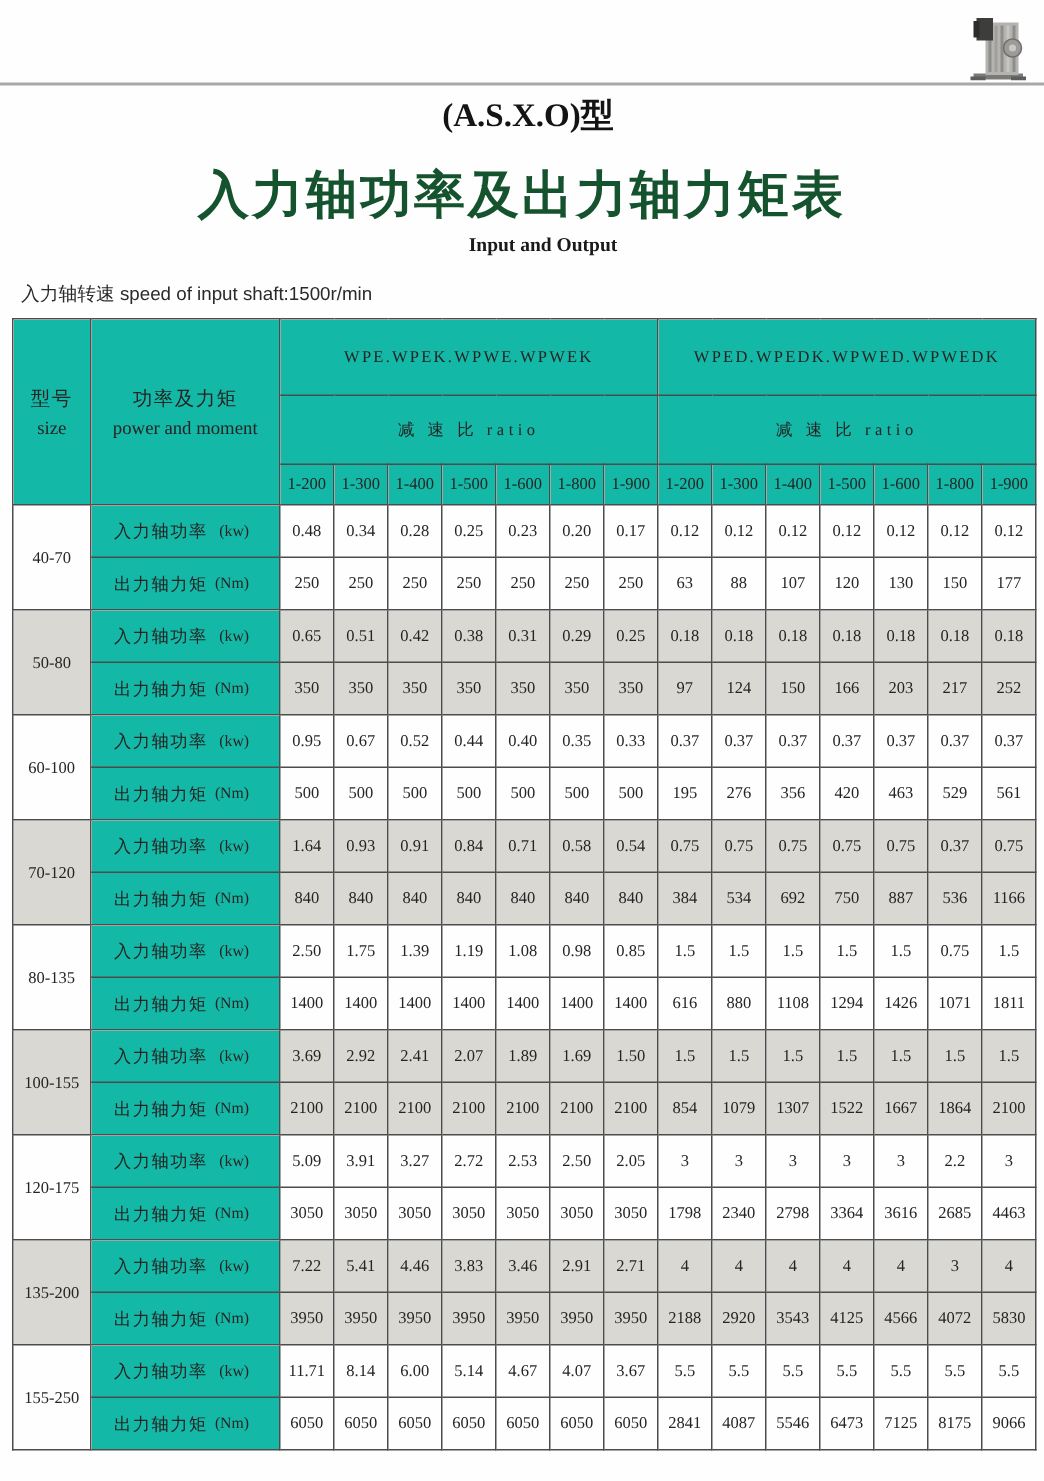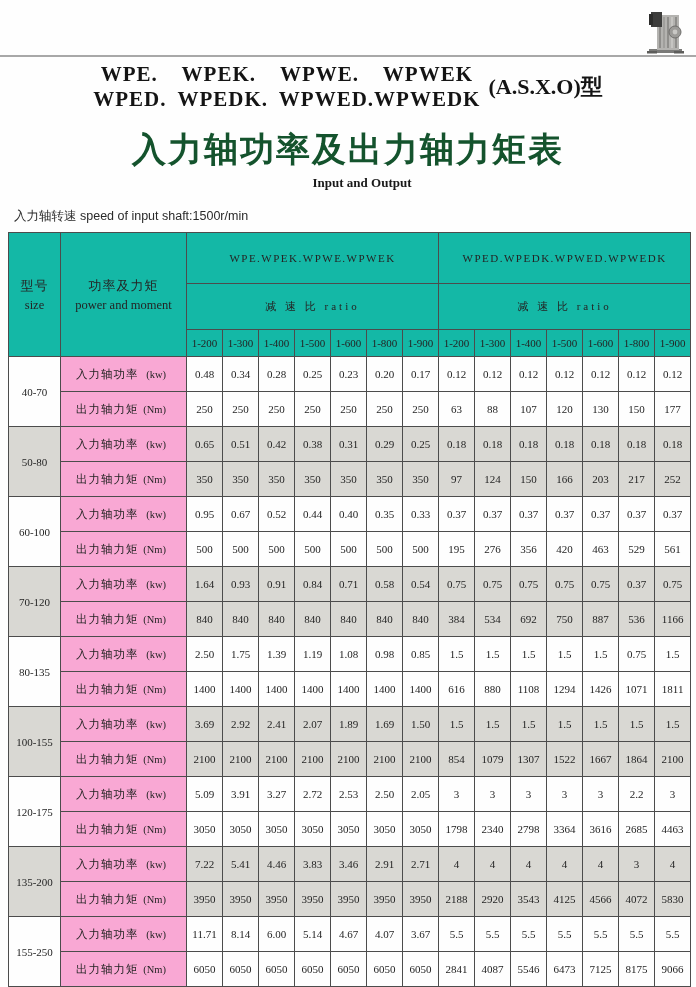--- a/index.html
+++ b/index.html
@@ -43,21 +43,21 @@
   tr.h1 { height:51px; } tr.h2 { height:46px; } tr.h3 { height:27px; }
   tr.body-row { height:35px; }
   .hd { background:#14b8a6; }
   .shade { background:#d9d8d3; }
   .corner .cn { font-size:13px; letter-spacing:1px; }
   .corner .en { font-size:12.5px; margin-top:3px; }
   .group { font-size:12.5px; letter-spacing:1.5px; font-weight:normal; }
   .ratio-row { font-size:13.5px; letter-spacing:3px; }
   .tick { font-size:10px; letter-spacing:0; }
   td.size { font-size:11px; }
-  td.rowlabel { background:#f9a8d4; }
+  td.rowlabel { background:#14b8a6; }
   .rowlabel-inner {
     display:flex; justify-content:space-between; align-items:center;
     padding:0 20px 0 15px; height:100%;
   }
   .rl { font-size:11.5px; letter-spacing:1px; }
   .ru { font-size:10.5px; }
   td.val { font-size:11px; }
 </style>
 </head>
 <body>
@@ -75,24 +75,20 @@
     <rect x="31" y="9" width="2" height="31" fill="#8f8e8b"></rect>
     <rect x="7" y="4" width="11" height="15" fill="#3d3d3c"></rect>
     <rect x="5" y="6" width="4" height="11" fill="#2c2c2b"></rect>
     <circle cx="31" cy="24" r="6" fill="#9c9b98" stroke="#706f6d" stroke-width="1"></circle>
     <circle cx="31" cy="24" r="2.4" fill="#c9c8c5"></circle>
   </svg>
 </div>
 
 <div class="title-block">
   <div class="title-cluster">
-    <div class="model-lines">
-      <div class="model-line1">WPE. WPEK. WPWE. WPWEK</div>
-      <div class="model-line2">WPED. WPEDK. WPWED.WPWEDK</div>
-    </div>
     <div class="type-suffix">(A.S.X.O)型</div>
   </div>
   <div class="title-cn">入力轴功率及出力轴力矩表</div>
   <div class="title-en">Input and Output</div>
 </div>
 
 <div class="speed-note">入力轴转速 speed of input shaft:1500r/min</div>
 
 <table class="spec">
   <colgroup>

